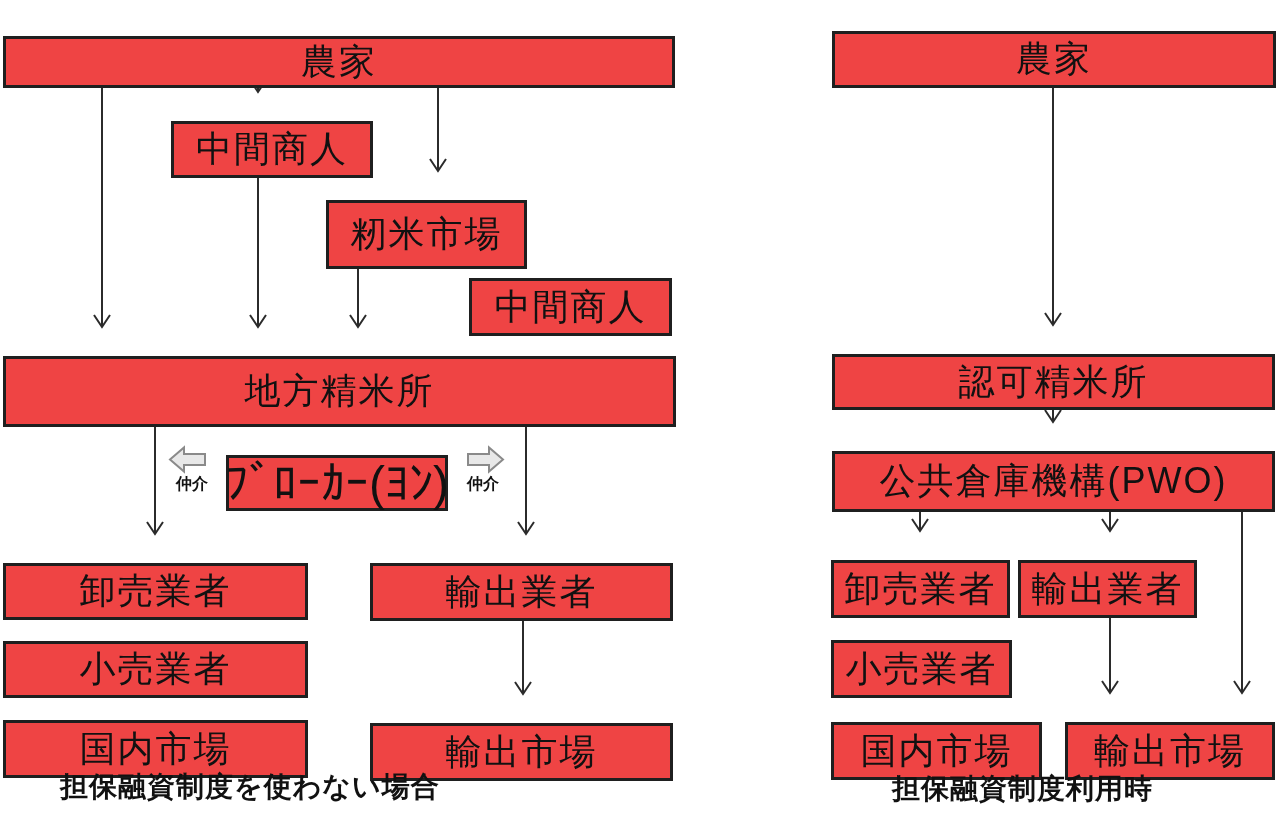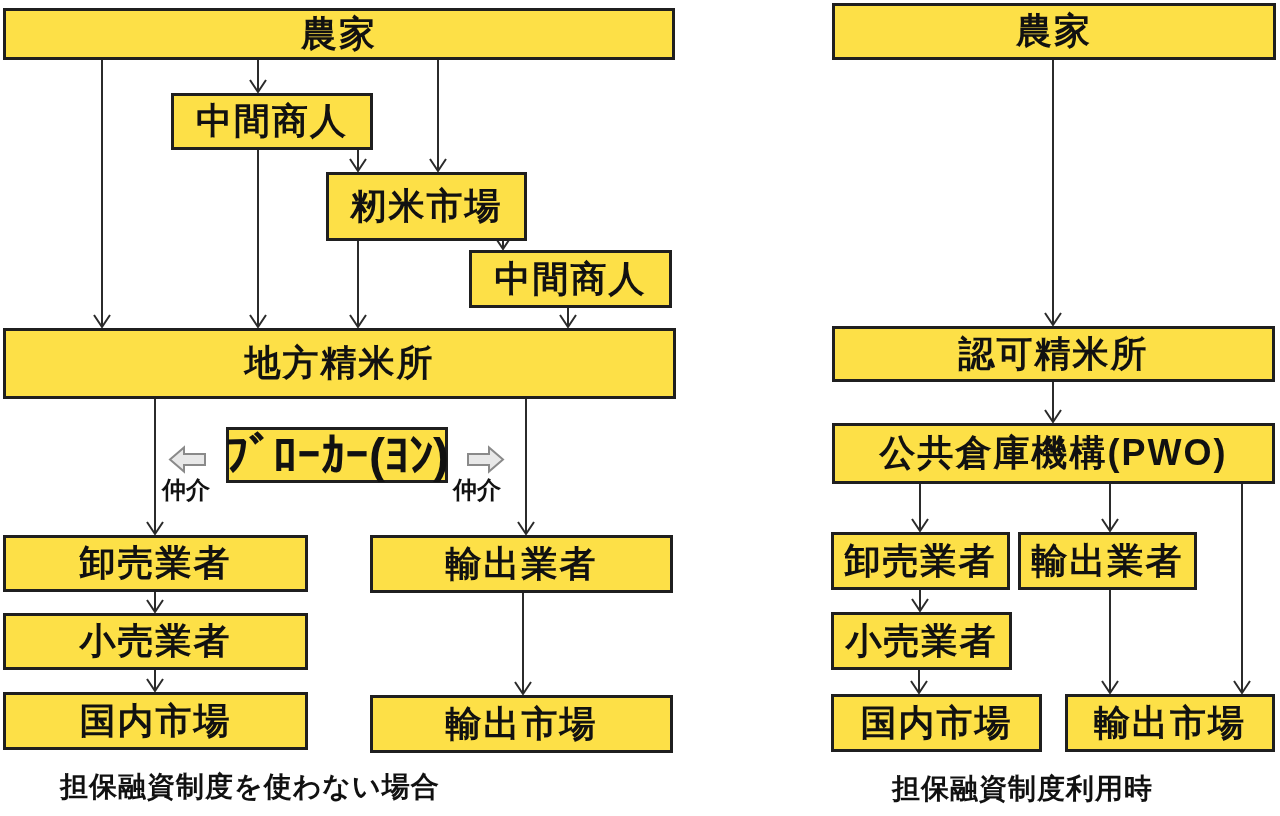--- a/index.html
+++ b/index.html
@@ -16,36 +16,38 @@
     position: absolute;
     left: 0; top: 0;
     width: 1280px; height: 816px;
     z-index: 0;
     pointer-events: none;
   }
   .node {
     position: absolute;
     z-index: 1;
     box-sizing: border-box;
-    background: #fde047;
+    background: #ef4444;
     border: 3px solid #1f1f1f;
     display: flex;
     align-items: center;
     justify-content: center;
     font-size: 36px;
-    font-weight: 700;
+    font-weight: 400;
     letter-spacing: 2px;
     white-space: nowrap;
+    margin-top: 28px;
   }
   .node.broker { font-size: 48px; letter-spacing: 0; }
   .mediation {
     position: absolute;
     z-index: 1;
     width: 60px;
-    font-size: 24px;
+    text-align: center;
+    font-size: 16px;
     font-weight: 600;
   }
   .caption {
     position: absolute;
     z-index: 1;
     font-size: 28px;
     font-weight: 600;
     letter-spacing: 1px;
   }
   line.flow { stroke: #2b2b2b; stroke-width: 2; }

